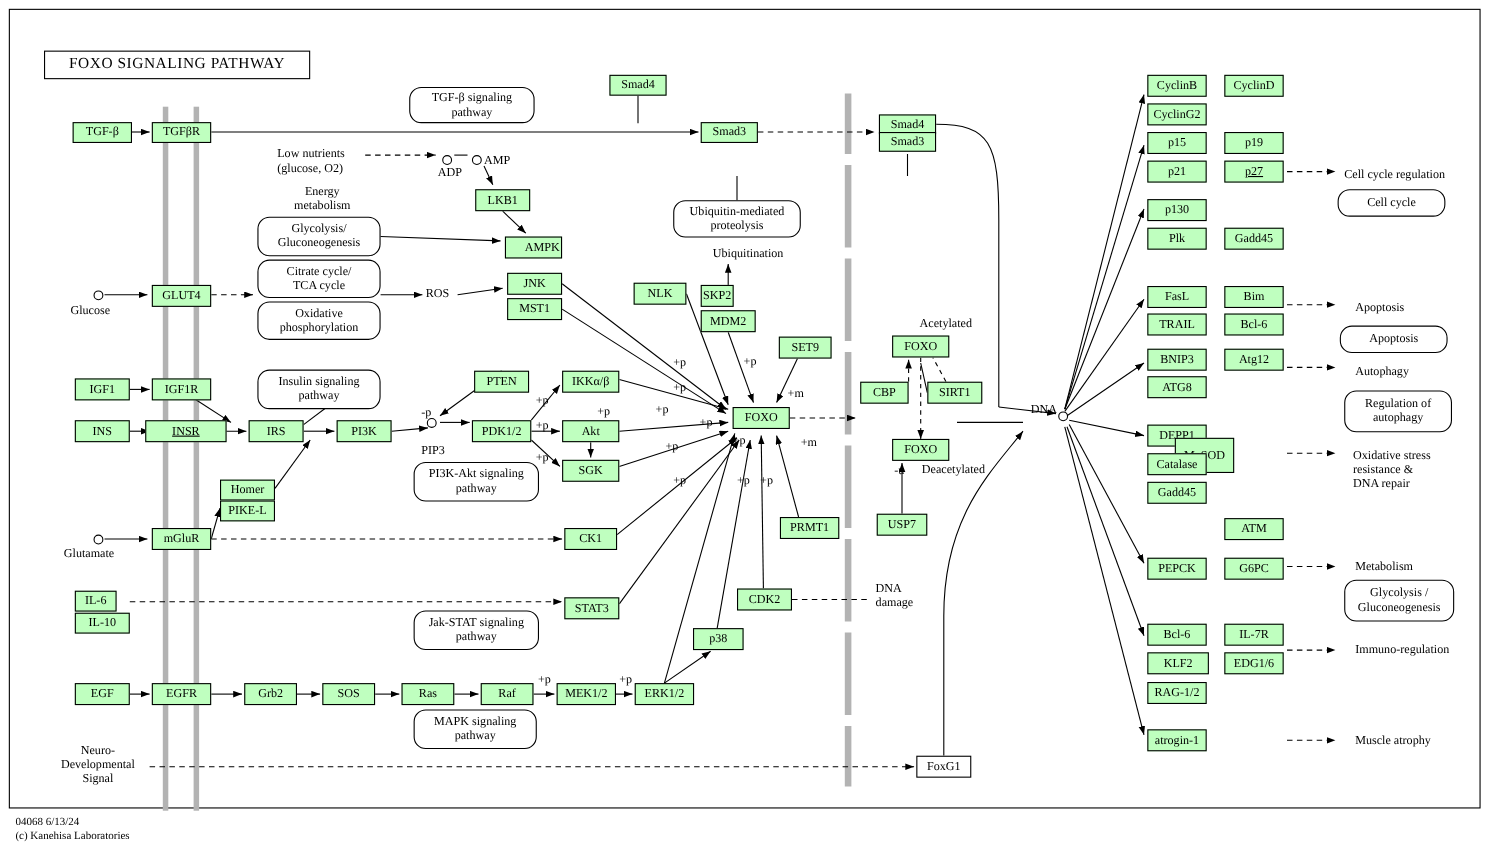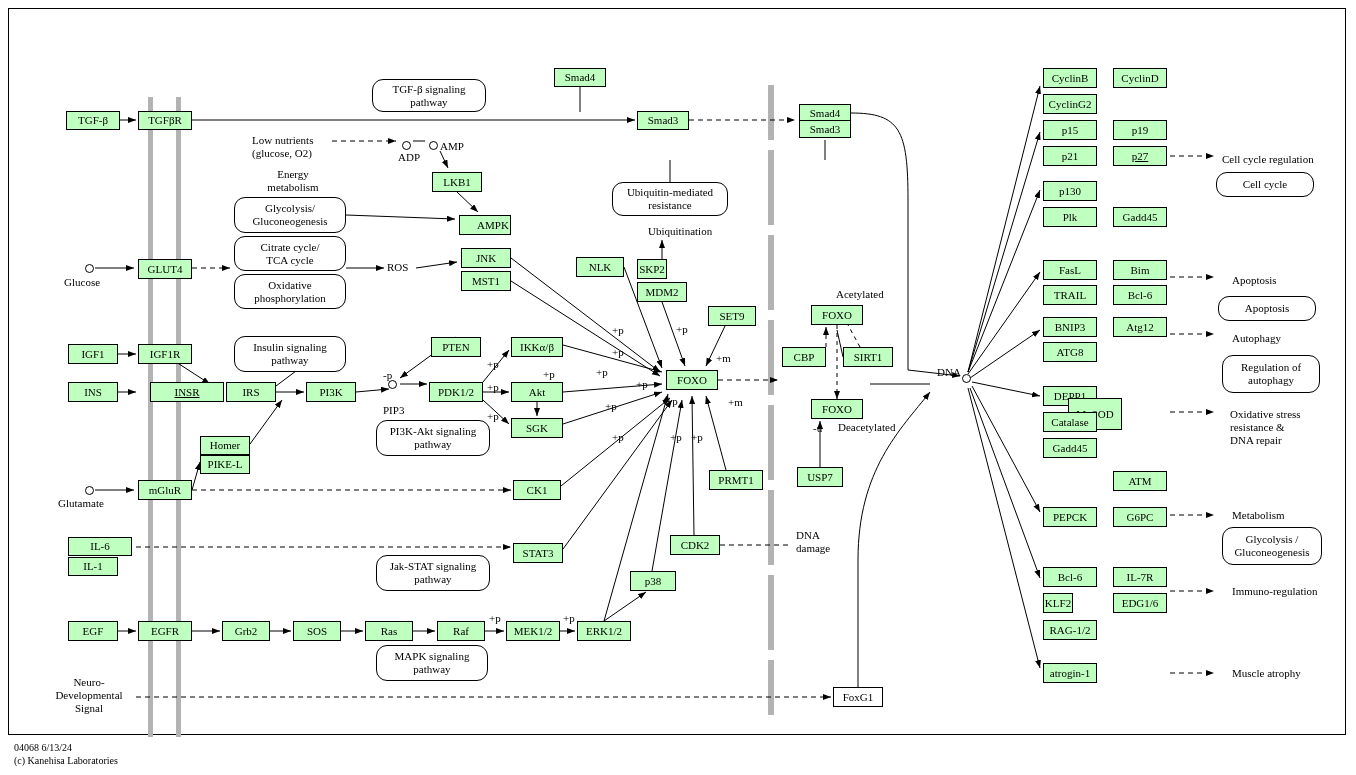--- a/index.html
+++ b/index.html
@@ -17,20 +17,21 @@
   svg.lines{position:absolute;left:0;top:0;width:1356px;height:775px;pointer-events:none;}
   .foot{position:absolute;font-size:10px;color:#000;line-height:1.25;}
 </style>
 </head>
 <body>
 
 <div id="canvas">
 
   <div class="frame"></div>
 
+  <div class="title-box" style="left:40px;top:46px;width:240px;height:24px;">FOXO  SIGNALING  PATHWAY</div>
 
   <div class="membrane" style="left:148px;top:97px;height:640px;"></div>
   <div class="membrane" style="left:176px;top:97px;height:640px;"></div>
 
   <div class="nucbar" style="left:768px;top:85px;height:55px;"></div>
   <div class="nucbar" style="left:768px;top:150px;height:75px;"></div>
   <div class="nucbar" style="left:768px;top:235px;height:75px;"></div>
   <div class="nucbar" style="left:768px;top:320px;height:75px;"></div>
   <div class="nucbar" style="left:768px;top:405px;height:75px;"></div>
   <div class="nucbar" style="left:768px;top:490px;height:75px;"></div>
@@ -172,35 +173,35 @@
       <div class="gene" style="left: 138px; top: 259px; width: 54px; height: 20px;">GLUT4</div>
       <div class="gene" style="left: 461px; top: 248px; width: 50px; height: 20px;">JNK</div>
       <div class="gene" style="left: 461px; top: 271px; width: 50px; height: 20px;">MST1</div>
       <div class="gene" style="left: 576px; top: 257px; width: 48px; height: 20px;">NLK</div>
       <div class="gene" style="left: 637px; top: 259px; width: 30px; height: 20px;">SKP2</div>
       <div class="gene" style="left: 637px; top: 282px; width: 50px; height: 20px;">MDM2</div>
       <div class="gene" style="left: 708px; top: 306px; width: 48px; height: 20px;">SET9</div>
       <div class="gene" style="left: 68px; top: 344px; width: 50px; height: 20px;">IGF1</div>
       <div class="gene" style="left: 138px; top: 344px; width: 54px; height: 20px;">IGF1R</div>
       <div class="gene" style="left: 68px; top: 382px; width: 50px; height: 20px;">INS</div>
-      <div class="gene" style="left: 150px; top: 382px; width: 74px; height: 20px; text-decoration: underline;">INSR</div>
+      <div class="gene" style="left: 132px; top: 382px; width: 74px; height: 20px; text-decoration: underline;">INSR</div>
       <div class="gene" style="left: 226px; top: 382px; width: 50px; height: 20px;">IRS</div>
       <div class="gene" style="left: 306px; top: 382px; width: 50px; height: 20px;">PI3K</div>
       <div class="gene" style="left: 431px; top: 337px; width: 50px; height: 20px;">PTEN</div>
       <div class="gene" style="left: 511px; top: 337px; width: 52px; height: 20px;">IKKα/β</div>
       <div class="gene" style="left: 429px; top: 382px; width: 54px; height: 20px;">PDK1/2</div>
       <div class="gene" style="left: 511px; top: 382px; width: 52px; height: 20px;">Akt</div>
       <div class="gene" style="left: 511px; top: 418px; width: 52px; height: 20px;">SGK</div>
       <div class="gene" style="left: 200px; top: 436px; width: 50px; height: 19px;">Homer</div>
       <div class="gene" style="left: 200px; top: 455px; width: 50px; height: 19px;">PIKE-L</div>
       <div class="gene" style="left: 138px; top: 480px; width: 54px; height: 20px;">mGluR</div>
       <div class="gene" style="left: 513px; top: 480px; width: 48px; height: 20px;">CK1</div>
       <div class="gene" style="left: 709px; top: 470px; width: 54px; height: 20px;">PRMT1</div>
-      <div class="gene" style="left: 68px; top: 537px; width: 64px; height: 19px;">IL-6</div>
-      <div class="gene" style="left: 68px; top: 557px; width: 50px; height: 19px;">IL-1</div>
+      <div class="gene" style="left: 68px; top: 537px; width: 38px; height: 19px;">IL-6</div>
+      <div class="gene" style="left: 68px; top: 557px; width: 50px; height: 19px;">IL-10</div>
       <div class="gene" style="left: 513px; top: 543px; width: 50px; height: 20px;">STAT3</div>
       <div class="gene" style="left: 670px; top: 535px; width: 50px; height: 20px;">CDK2</div>
       <div class="gene" style="left: 630px; top: 571px; width: 46px; height: 20px;">p38</div>
       <div class="gene" style="left: 68px; top: 621px; width: 50px; height: 20px;">EGF</div>
       <div class="gene" style="left: 138px; top: 621px; width: 54px; height: 20px;">EGFR</div>
       <div class="gene" style="left: 222px; top: 621px; width: 48px; height: 20px;">Grb2</div>
       <div class="gene" style="left: 293px; top: 621px; width: 48px; height: 20px;">SOS</div>
       <div class="gene" style="left: 365px; top: 621px; width: 48px; height: 20px;">Ras</div>
       <div class="gene" style="left: 437px; top: 621px; width: 48px; height: 20px;">Raf</div>
       <div class="gene" style="left: 506px; top: 621px; width: 54px; height: 20px;">MEK1/2</div>
@@ -230,39 +231,39 @@
       <div class="gene" style="left: 1043px; top: 342px; width: 54px; height: 20px;">ATG8</div>
       <div class="gene" style="left: 1043px; top: 386px; width: 54px; height: 20px;">DEPP1</div>
       <div class="gene" style="left: 1068px; top: 398px; width: 54px; height: 32px;">MnSOD</div>
       <div class="gene" style="left: 1043px; top: 412px; width: 54px; height: 20px;">Catalase</div>
       <div class="gene" style="left: 1113px; top: 423px; width: 54px; height: 20px; margin-top: 48px;">ATM</div>
       <div class="gene" style="left: 1043px; top: 438px; width: 54px; height: 20px;">Gadd45</div>
       <div class="gene" style="left: 1043px; top: 507px; width: 54px; height: 20px;">PEPCK</div>
       <div class="gene" style="left: 1113px; top: 507px; width: 54px; height: 20px;">G6PC</div>
       <div class="gene" style="left: 1043px; top: 567px; width: 54px; height: 20px;">Bcl-6</div>
       <div class="gene" style="left: 1113px; top: 567px; width: 54px; height: 20px;">IL-7R</div>
-      <div class="gene" style="left: 1043px; top: 593px; width: 30px; height: 20px;">KLF2</div>
+      <div class="gene" style="left: 1043px; top: 593px; width: 56px; height: 20px;">KLF2</div>
       <div class="gene" style="left: 1113px; top: 593px; width: 54px; height: 20px;">EDG1/6</div>
       <div class="gene" style="left: 1043px; top: 620px; width: 54px; height: 20px;">RAG-1/2</div>
       <div class="gene" style="left: 1043px; top: 663px; width: 54px; height: 20px;">atrogin-1</div>
     </div>
   <div id="white-layer">
       <div class="white" style="left: 833px; top: 687px; width: 50px; height: 20px;">FoxG1</div>
     </div>
   <div id="round-layer">
       <div class="round" style="left: 372px; top: 79px; width: 114px; height: 33px; white-space: pre-line;">TGF-β signaling
 pathway</div>
       <div class="round" style="left: 234px; top: 197px; width: 112px; height: 36px; white-space: pre-line;">Glycolysis/
 Gluconeogenesis</div>
       <div class="round" style="left: 234px; top: 236px; width: 112px; height: 35px; white-space: pre-line;">Citrate cycle/
 TCA cycle</div>
       <div class="round" style="left: 234px; top: 274px; width: 112px; height: 35px; white-space: pre-line;">Oxidative
 phosphorylation</div>
       <div class="round" style="left: 612px; top: 182px; width: 116px; height: 34px; white-space: pre-line;">Ubiquitin-mediated
-resistance</div>
+proteolysis</div>
       <div class="round" style="left: 234px; top: 336px; width: 112px; height: 36px; white-space: pre-line;">Insulin signaling
 pathway</div>
       <div class="round" style="left: 376px; top: 420px; width: 114px; height: 36px; white-space: pre-line;">PI3K-Akt signaling
 pathway</div>
       <div class="round" style="left: 376px; top: 555px; width: 114px; height: 36px; white-space: pre-line;">Jak-STAT signaling
 pathway</div>
       <div class="round" style="left: 376px; top: 645px; width: 112px; height: 36px; white-space: pre-line;">MAPK signaling
 pathway</div>
       <div class="round" style="left: 1216px; top: 172px; width: 98px; height: 25px;">Cell cycle</div>
       <div class="round" style="left: 1218px; top: 296px; width: 98px; height: 25px;">Apoptosis</div>

